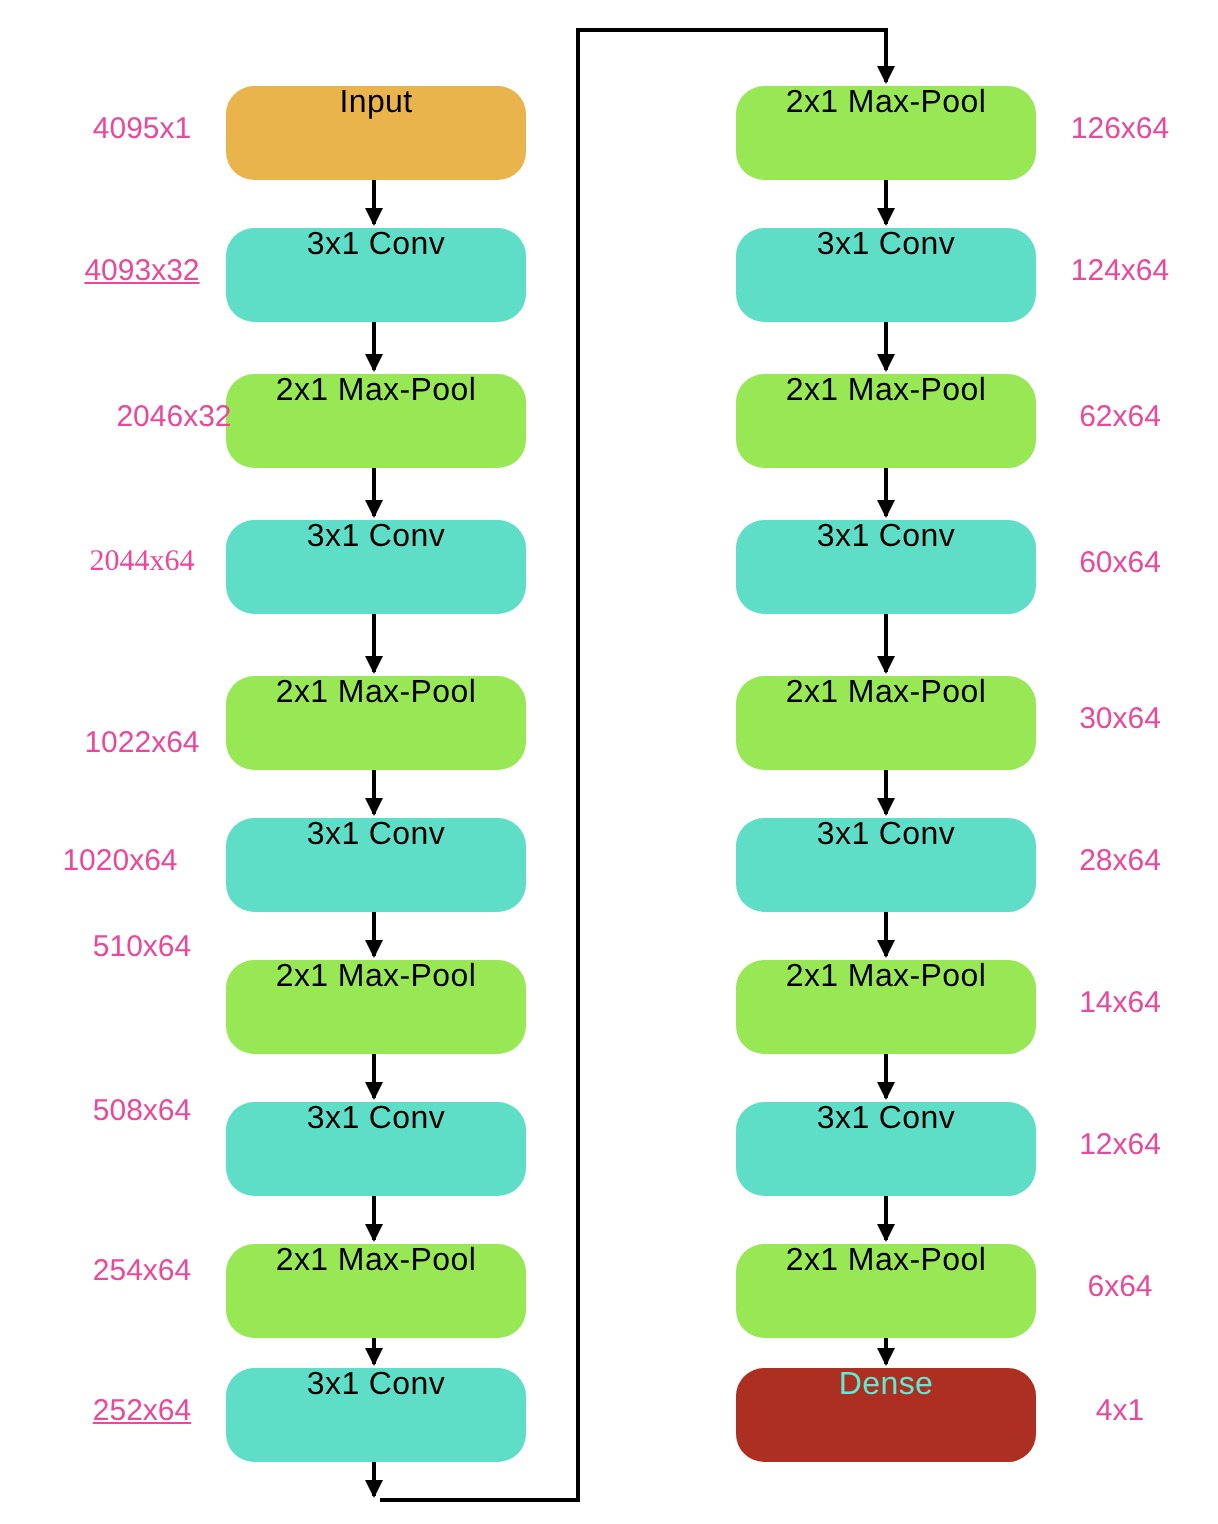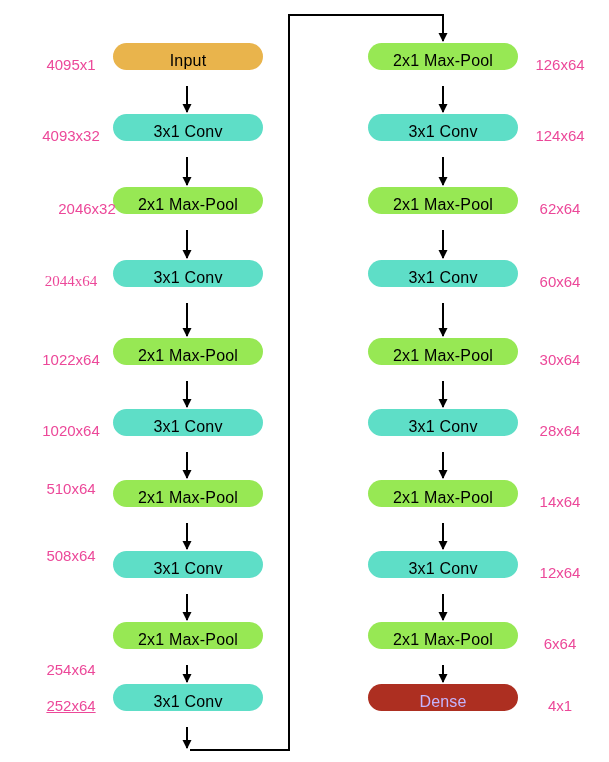--- a/index.html
+++ b/index.html
@@ -12,24 +12,24 @@
     overflow: hidden;
   }
   #wires {
     position: absolute;
     left: 0; top: 0;
     width: 609px; height: 762px;
   }
   .block {
     position: absolute;
     width: 150px;
-    height: 27px;
+    height: 47px;
     border-radius: 14px;
     display: flex;
-    align-items: flex-end;
+    align-items: flex-start;
     justify-content: center;
     font-size: 16px;
     letter-spacing: 0.2px;
     color: #000000;
     box-sizing: border-box;
   }
   .size-label {
     position: absolute;
     width: 110px;
     height: 43px;
@@ -78,63 +78,63 @@
   <div class="block" style="left: 113px; top: 43px; background: rgb(233, 180, 76); color: rgb(0, 0, 0);">
     <span>Input</span>
   </div>
 
   <div class="size-label" style="left: 16px; top: 43px;">4095x1</div>
 
   <div class="block" style="left: 113px; top: 114px; background: rgb(94, 222, 199); color: rgb(0, 0, 0);">
     <span>3x1 Conv</span>
   </div>
 
-  <div class="size-label" style="left: 16px; top: 114px;">4093x32</div>
+  <div class="size-label" style="left: 16px; top: 114px; text-decoration: underline;">4093x32</div>
 
   <div class="block" style="left: 113px; top: 187px; background: rgb(151, 232, 84); color: rgb(0, 0, 0);">
     <span>2x1 Max-Pool</span>
   </div>
 
   <div class="size-label" style="left: 32px; top: 187px;">2046x32</div>
 
   <div class="block" style="left: 113px; top: 260px; background: rgb(94, 222, 199); color: rgb(0, 0, 0);">
     <span>3x1 Conv</span>
   </div>
 
   <div class="size-label" style="left: 16px; top: 260px; font-family: Liberation Serif, serif;">2044x64</div>
 
   <div class="block" style="left: 113px; top: 338px; background: rgb(151, 232, 84); color: rgb(0, 0, 0);">
     <span>2x1 Max-Pool</span>
   </div>
 
-  <div class="size-label" style="left: 16px; top: 338px;">1022x64</div>
+  <div class="size-label" style="left: 16px; top: 350px;">1022x64</div>
 
   <div class="block" style="left: 113px; top: 409px; background: rgb(94, 222, 199); color: rgb(0, 0, 0);">
     <span>3x1 Conv</span>
   </div>
 
-  <div class="size-label" style="left: 16px; top: 409px;">1020x64</div>
+  <div class="size-label" style="left: 5px; top: 409px;">1020x64</div>
 
   <div class="block" style="left: 113px; top: 480px; background: rgb(151, 232, 84); color: rgb(0, 0, 0);">
     <span>2x1 Max-Pool</span>
   </div>
 
-  <div class="size-label" style="left: 16px; top: 467px; text-align: right;">510x64</div>
+  <div class="size-label" style="left: 16px; top: 452px; text-align: right;">510x64</div>
 
   <div class="block" style="left: 113px; top: 551px; background: rgb(94, 222, 199); color: rgb(0, 0, 0);">
     <span>3x1 Conv</span>
   </div>
 
   <div class="size-label" style="left: 16px; top: 534px;">508x64</div>
 
   <div class="block" style="left: 113px; top: 622px; background: rgb(151, 232, 84); color: rgb(0, 0, 0);">
     <span>2x1 Max-Pool</span>
   </div>
 
-  <div class="size-label" style="left: 16px; top: 648px;">254x64</div>
+  <div class="size-label" style="left: 16px; top: 614px;">254x64</div>
 
   <div class="block" style="left: 113px; top: 684px; background: rgb(94, 222, 199); color: rgb(0, 0, 0);">
     <span>3x1 Conv</span>
   </div>
 
   <div class="size-label" style="left: 16px; top: 684px; text-decoration: underline;">252x64</div>
 
   <div class="block" style="left: 368px; top: 43px; background: rgb(151, 232, 84); color: rgb(0, 0, 0);">
     <span>2x1 Max-Pool</span>
   </div>
@@ -182,19 +182,19 @@
   </div>
 
   <div class="size-label" style="left: 505px; top: 551px;">12x64</div>
 
   <div class="block" style="left: 368px; top: 622px; background: rgb(151, 232, 84); color: rgb(0, 0, 0);">
     <span>2x1 Max-Pool</span>
   </div>
 
   <div class="size-label" style="left: 505px; top: 622px;">6x64</div>
 
-  <div class="block" style="left: 368px; top: 684px; background: rgb(173, 47, 33); color: #c4b5fd;">
+  <div class="block" style="left: 368px; top: 684px; background: rgb(173, 47, 33); color: #5eead4;">
     <span>Dense</span>
   </div>
 
   <div class="size-label" style="left: 505px; top: 684px;">4x1</div>
 </div>
 </div>
 
 </body></html>

